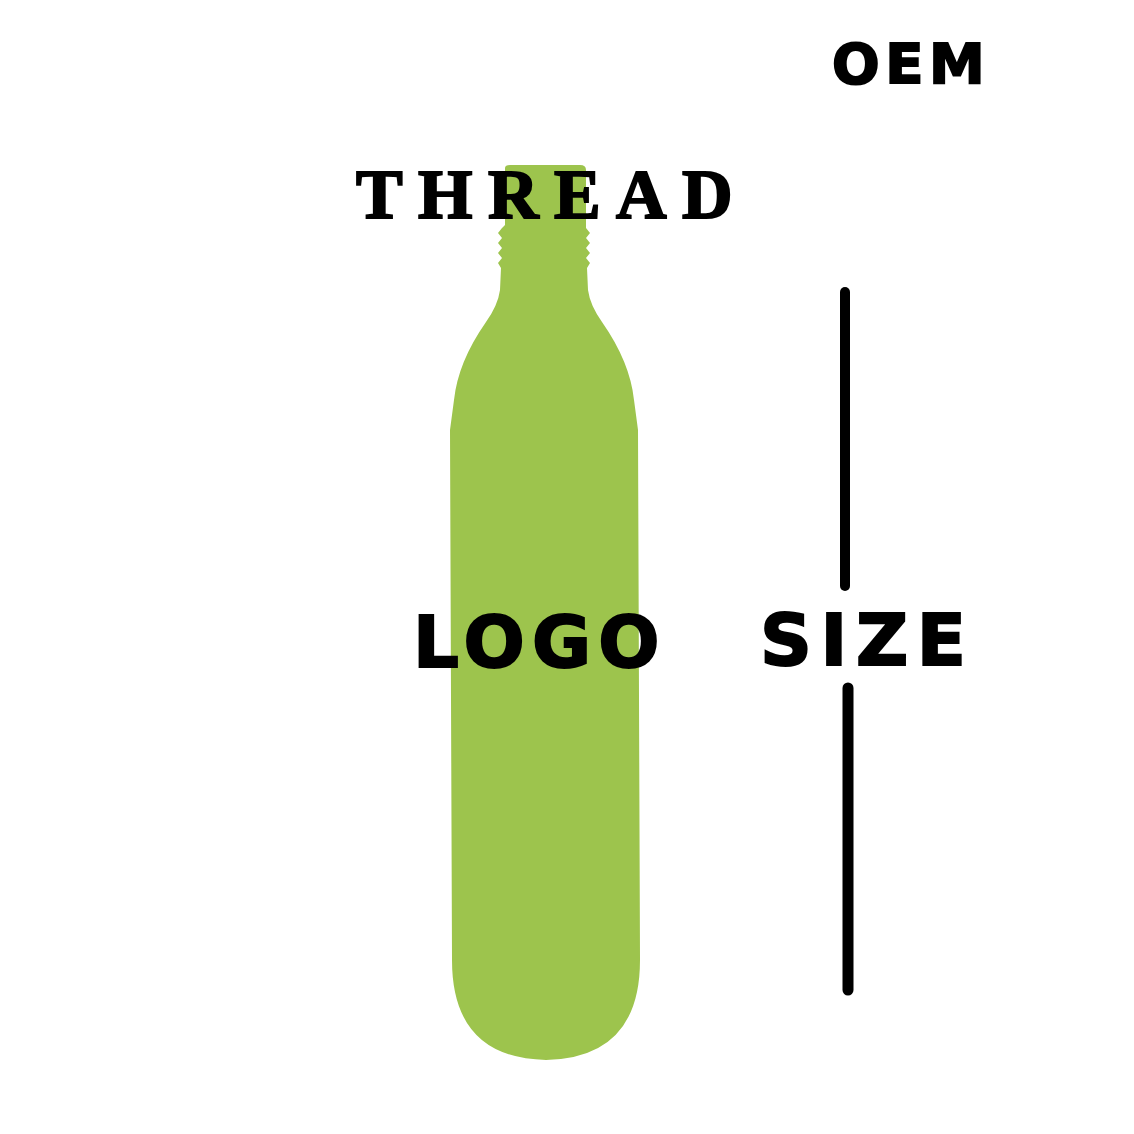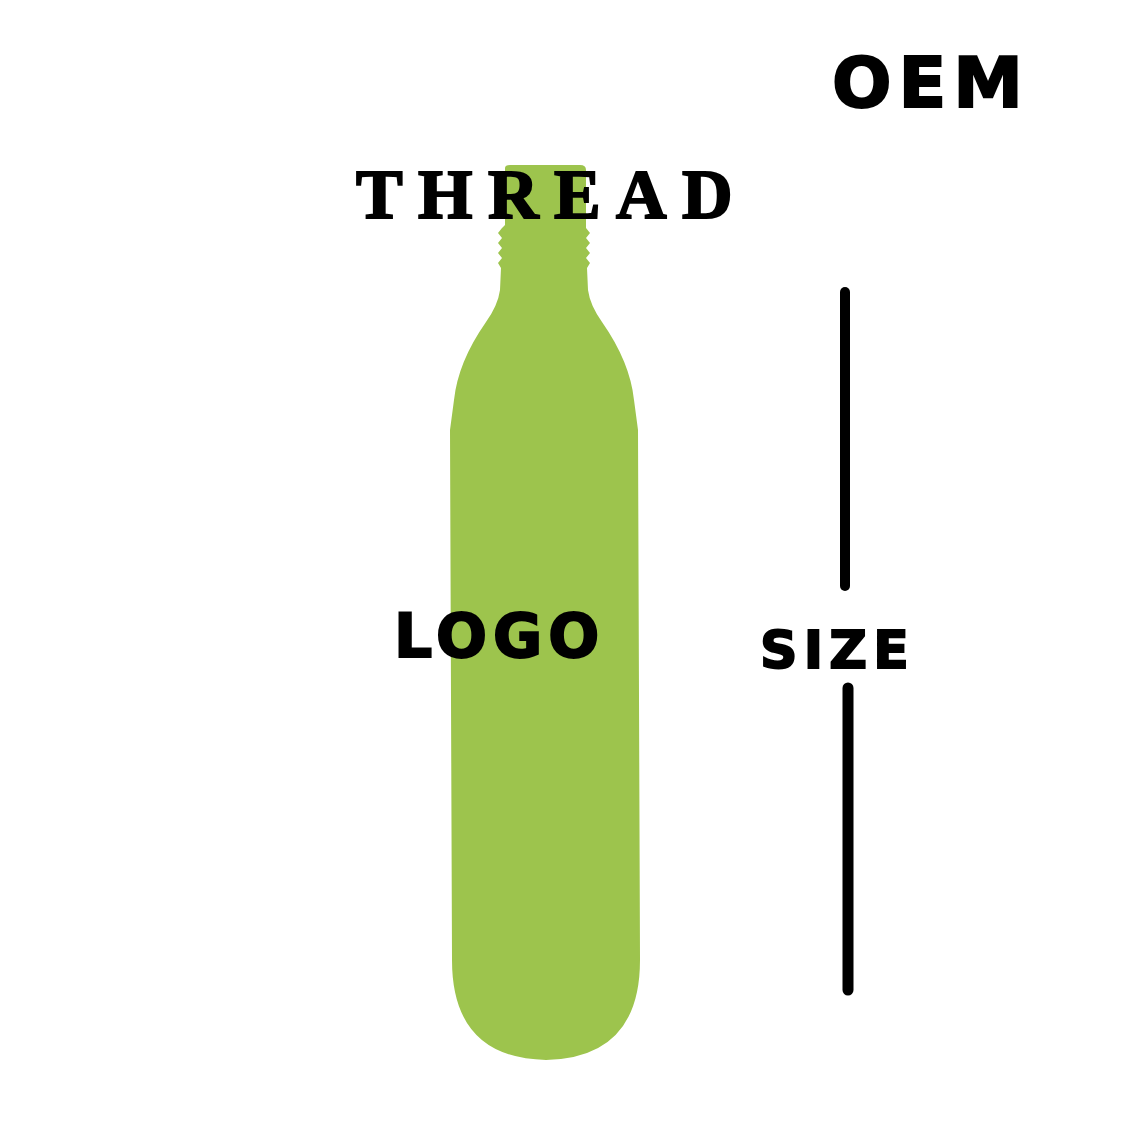--- a/index.html
+++ b/index.html
@@ -2,24 +2,24 @@
 <html><head>
 <meta charset="utf-8">
 <style>
   html, body { margin:0; padding:0; background:#ffffff; }
   body { width:1134px; height:1134px; position:relative; overflow:hidden;
          font-family:"DejaVu Sans", "Liberation Sans", sans-serif; }
   #canvas { position:absolute; left:0; top:0; width:1134px; height:1134px; }
   .label { position:absolute; font-weight:900; color:#000; letter-spacing:0.12em;
            font-family:"DejaVu Sans", sans-serif; line-height:1; white-space:nowrap;
            -webkit-text-stroke:2px #000; }
-  #oem { left:832px; top:48px; font-size:70px; letter-spacing:0.1em; }
+  #oem { left:832px; top:36px; font-size:56px; letter-spacing:0.1em; }
   #thread { left:356px; top:160px; font-size:70px; letter-spacing:0.22em;font-family:Liberation Serif, serif; }
-  #logo { left:394px; top:606px; font-size:60px; letter-spacing:0.1em; }
-  #size { left:760px; top:624px; font-size:52px; letter-spacing:0.12em; }
+  #logo { left:413px; top:606px; font-size:72px; letter-spacing:0.1em; }
+  #size { left:760px; top:604px; font-size:72px; letter-spacing:0.12em; }
 </style>
 </head>
 <body>
 
 <svg id="canvas" width="1134" height="1134" viewBox="0 0 1134 1134">
 
   <path fill="#9dc44d" d="M 505 168
        Q 505 165 510 165
        L 580 165
        Q 586 165 586 170

